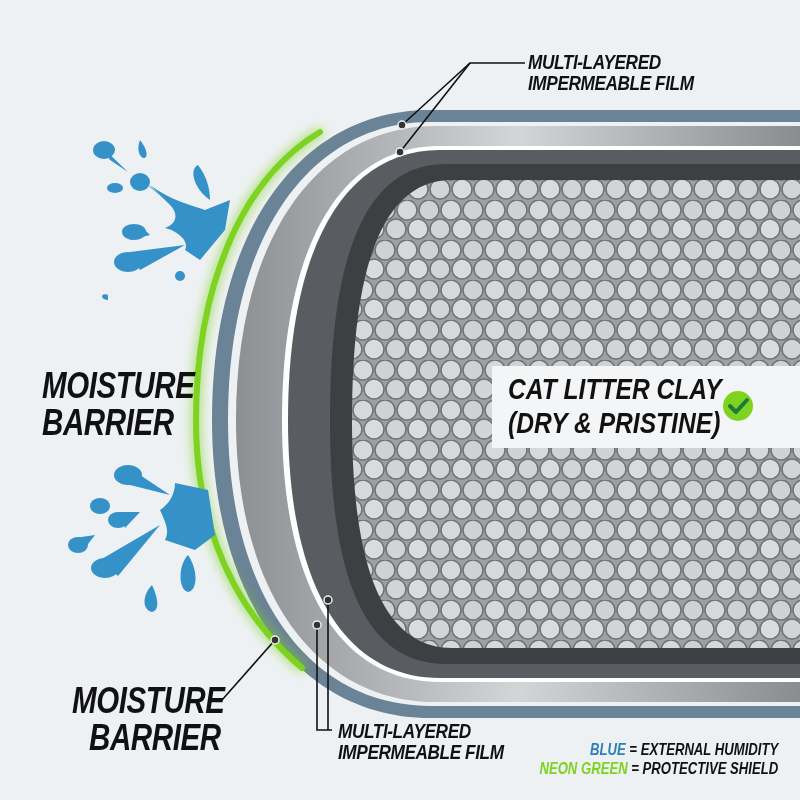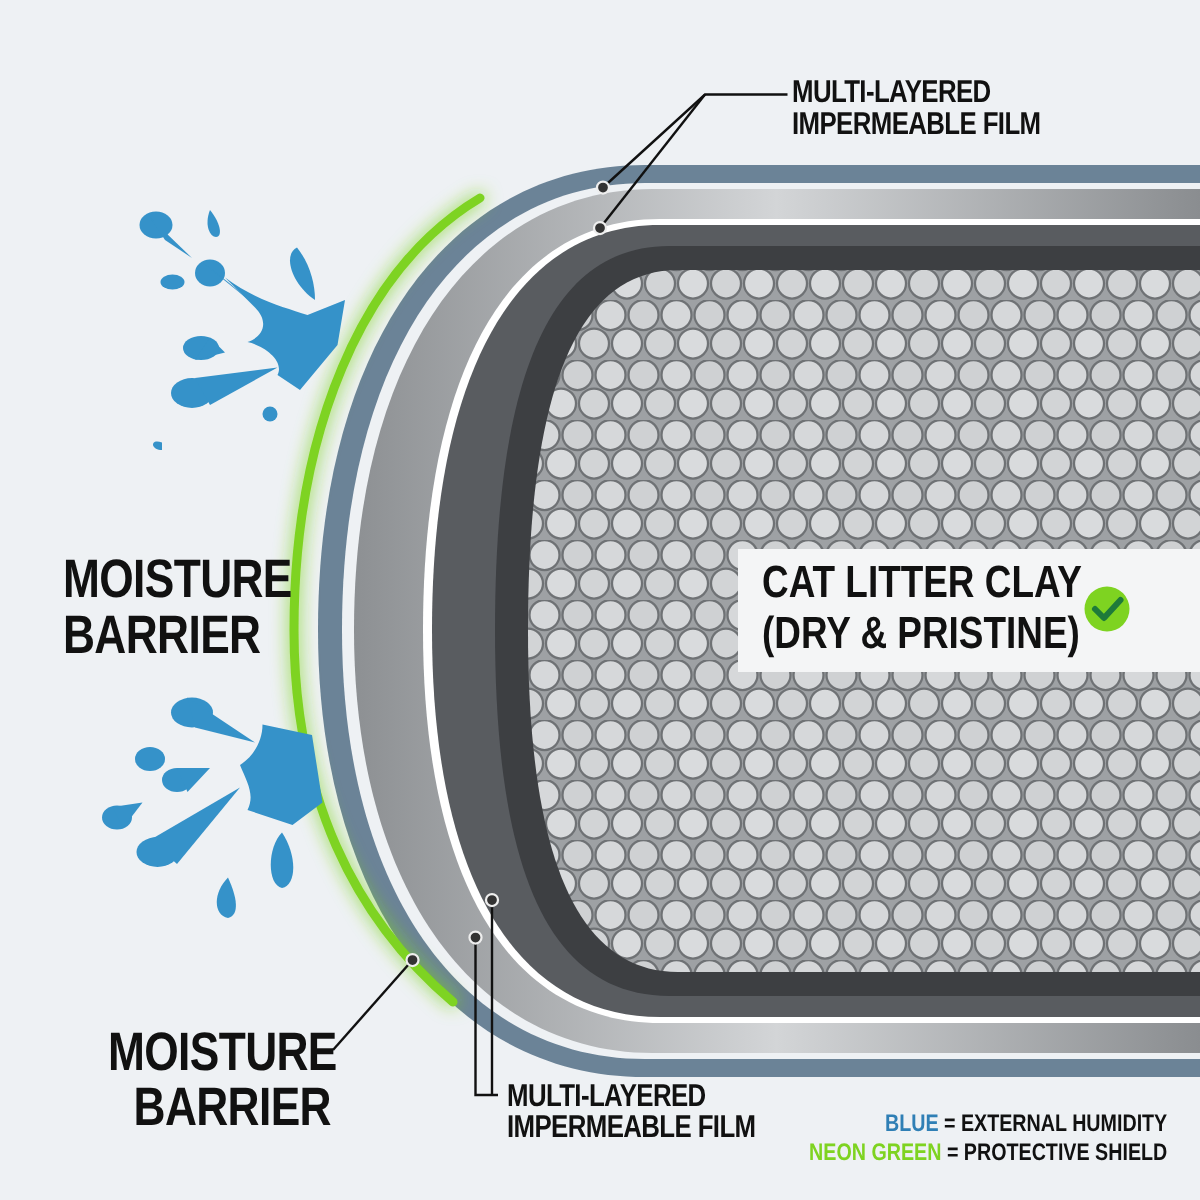--- a/index.html
+++ b/index.html
@@ -1,17 +1,17 @@
 <!DOCTYPE html>
 <html><head>
 <meta charset="utf-8">
 <style>
   html,body{margin:0;padding:0;}
   body{width:800px;height:800px;background:#eef1f4;position:relative;overflow:hidden;font-family:"Liberation Sans","DejaVu Sans",sans-serif;}
-  .stage{position:absolute;left:0;top:0;width:800px;height:800px;}
+  .stage{position:absolute;left:0;top:0;width:800px;height:800px;font-style:italic;}
   .label{position:absolute;color:#111;font-weight:700;text-transform:uppercase;letter-spacing:-0.5px;line-height:1.02;transform:scaleX(0.82);transform-origin:left top;white-space:nowrap;}
   .label.big{font-size:36px;}
   .label.mid{font-size:21px;}
   .label .ln{display:block;}
   .clay-box{position:absolute;left:492px;top:366px;width:308px;height:82px;background:#f4f5f6;}
   .clay-text{position:absolute;left:508px;top:372px;font-size:30px;font-weight:700;color:#111;line-height:1.12;transform:scaleX(0.82);transform-origin:left top;white-space:nowrap;}
   .check{position:absolute;left:723px;top:391px;width:30px;height:30px;border-radius:50%;background:#7ed321;}
   .legend{position:absolute;right:22px;top:740px;text-align:right;font-size:16px;font-weight:700;line-height:1.2;color:#111;transform:scaleX(0.82);transform-origin:right top;white-space:nowrap;}
   .legend .key-blue{color:#2f7fb5;}
   .legend .key-green{color:#7ed321;}

